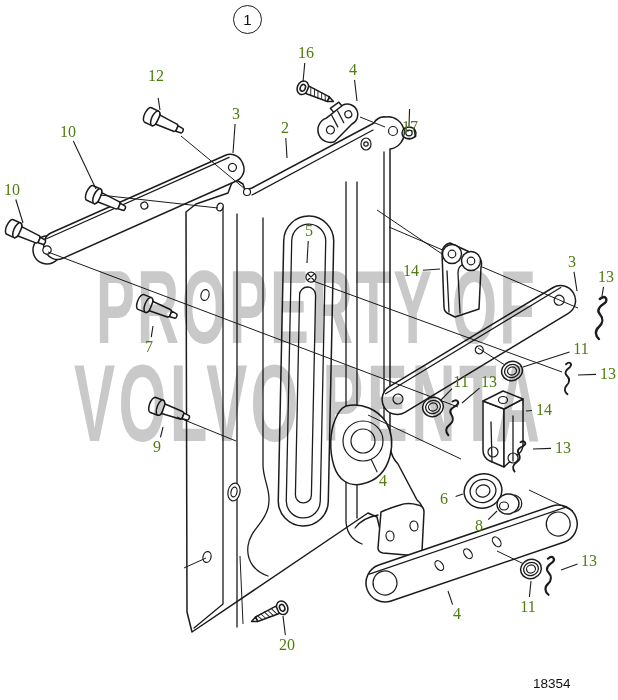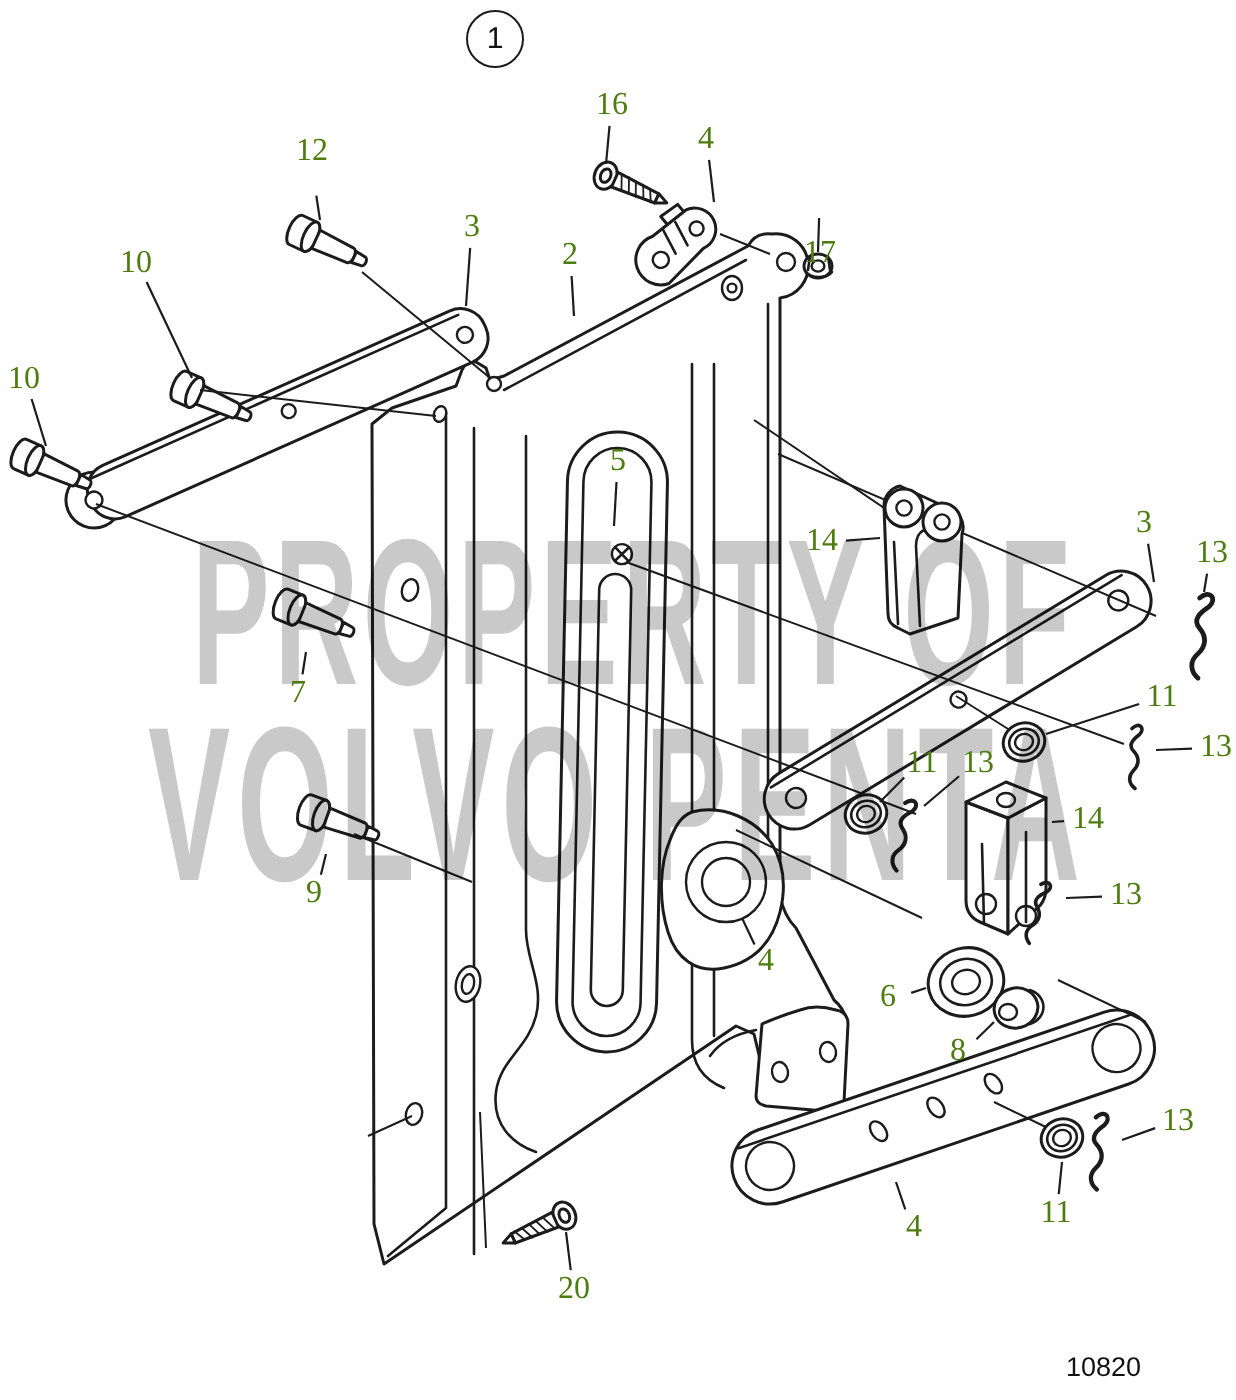--- a/index.html
+++ b/index.html
@@ -264,14 +264,14 @@
       <div class="callout" style="left: 563px; top: 448px;">13</div>
       <div class="callout" style="left: 383px; top: 481px;">4</div>
       <div class="callout" style="left: 444px; top: 499px;">6</div>
       <div class="callout" style="left: 479px; top: 526px;">8</div>
       <div class="callout" style="left: 589px; top: 561px;">13</div>
       <div class="callout" style="left: 528px; top: 607px;">11</div>
       <div class="callout" style="left: 457px; top: 614px;">4</div>
       <div class="callout" style="left: 287px; top: 645px;">20</div>
     </div>
 
-  <div id="drawing-number">10820</div>
+  <div id="drawing-number">18354</div>
 </div>
 
 </body></html>

